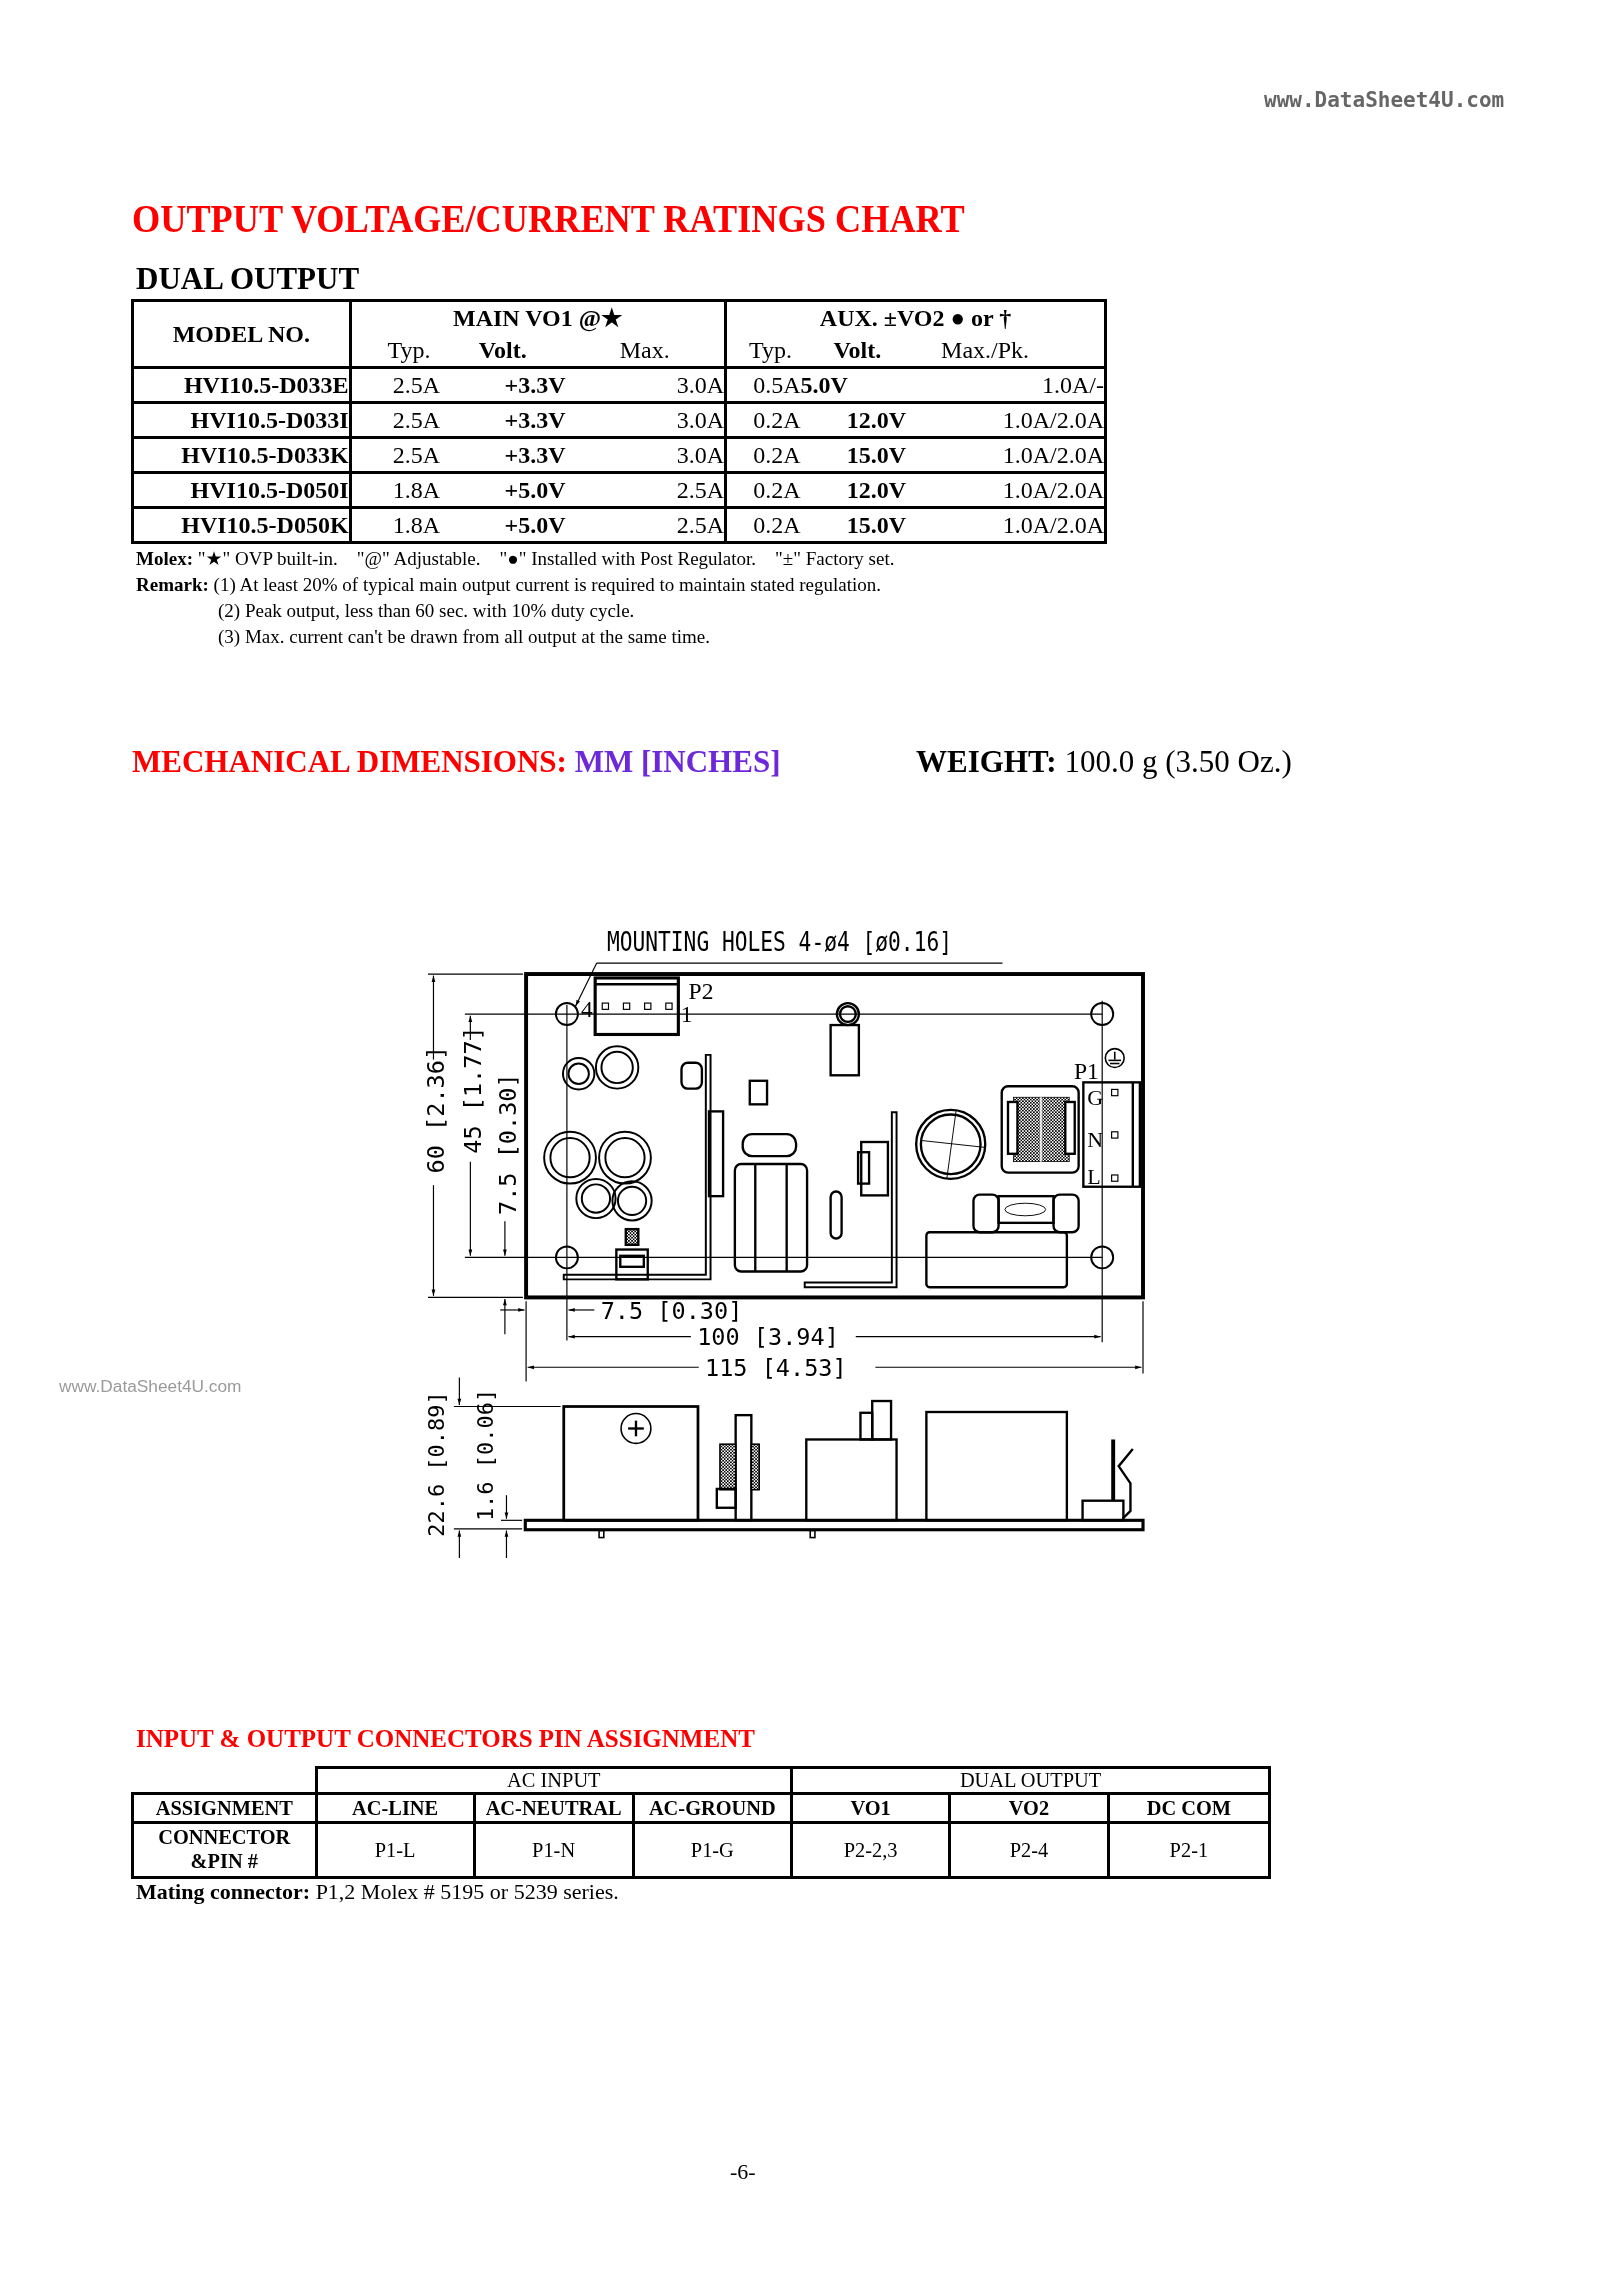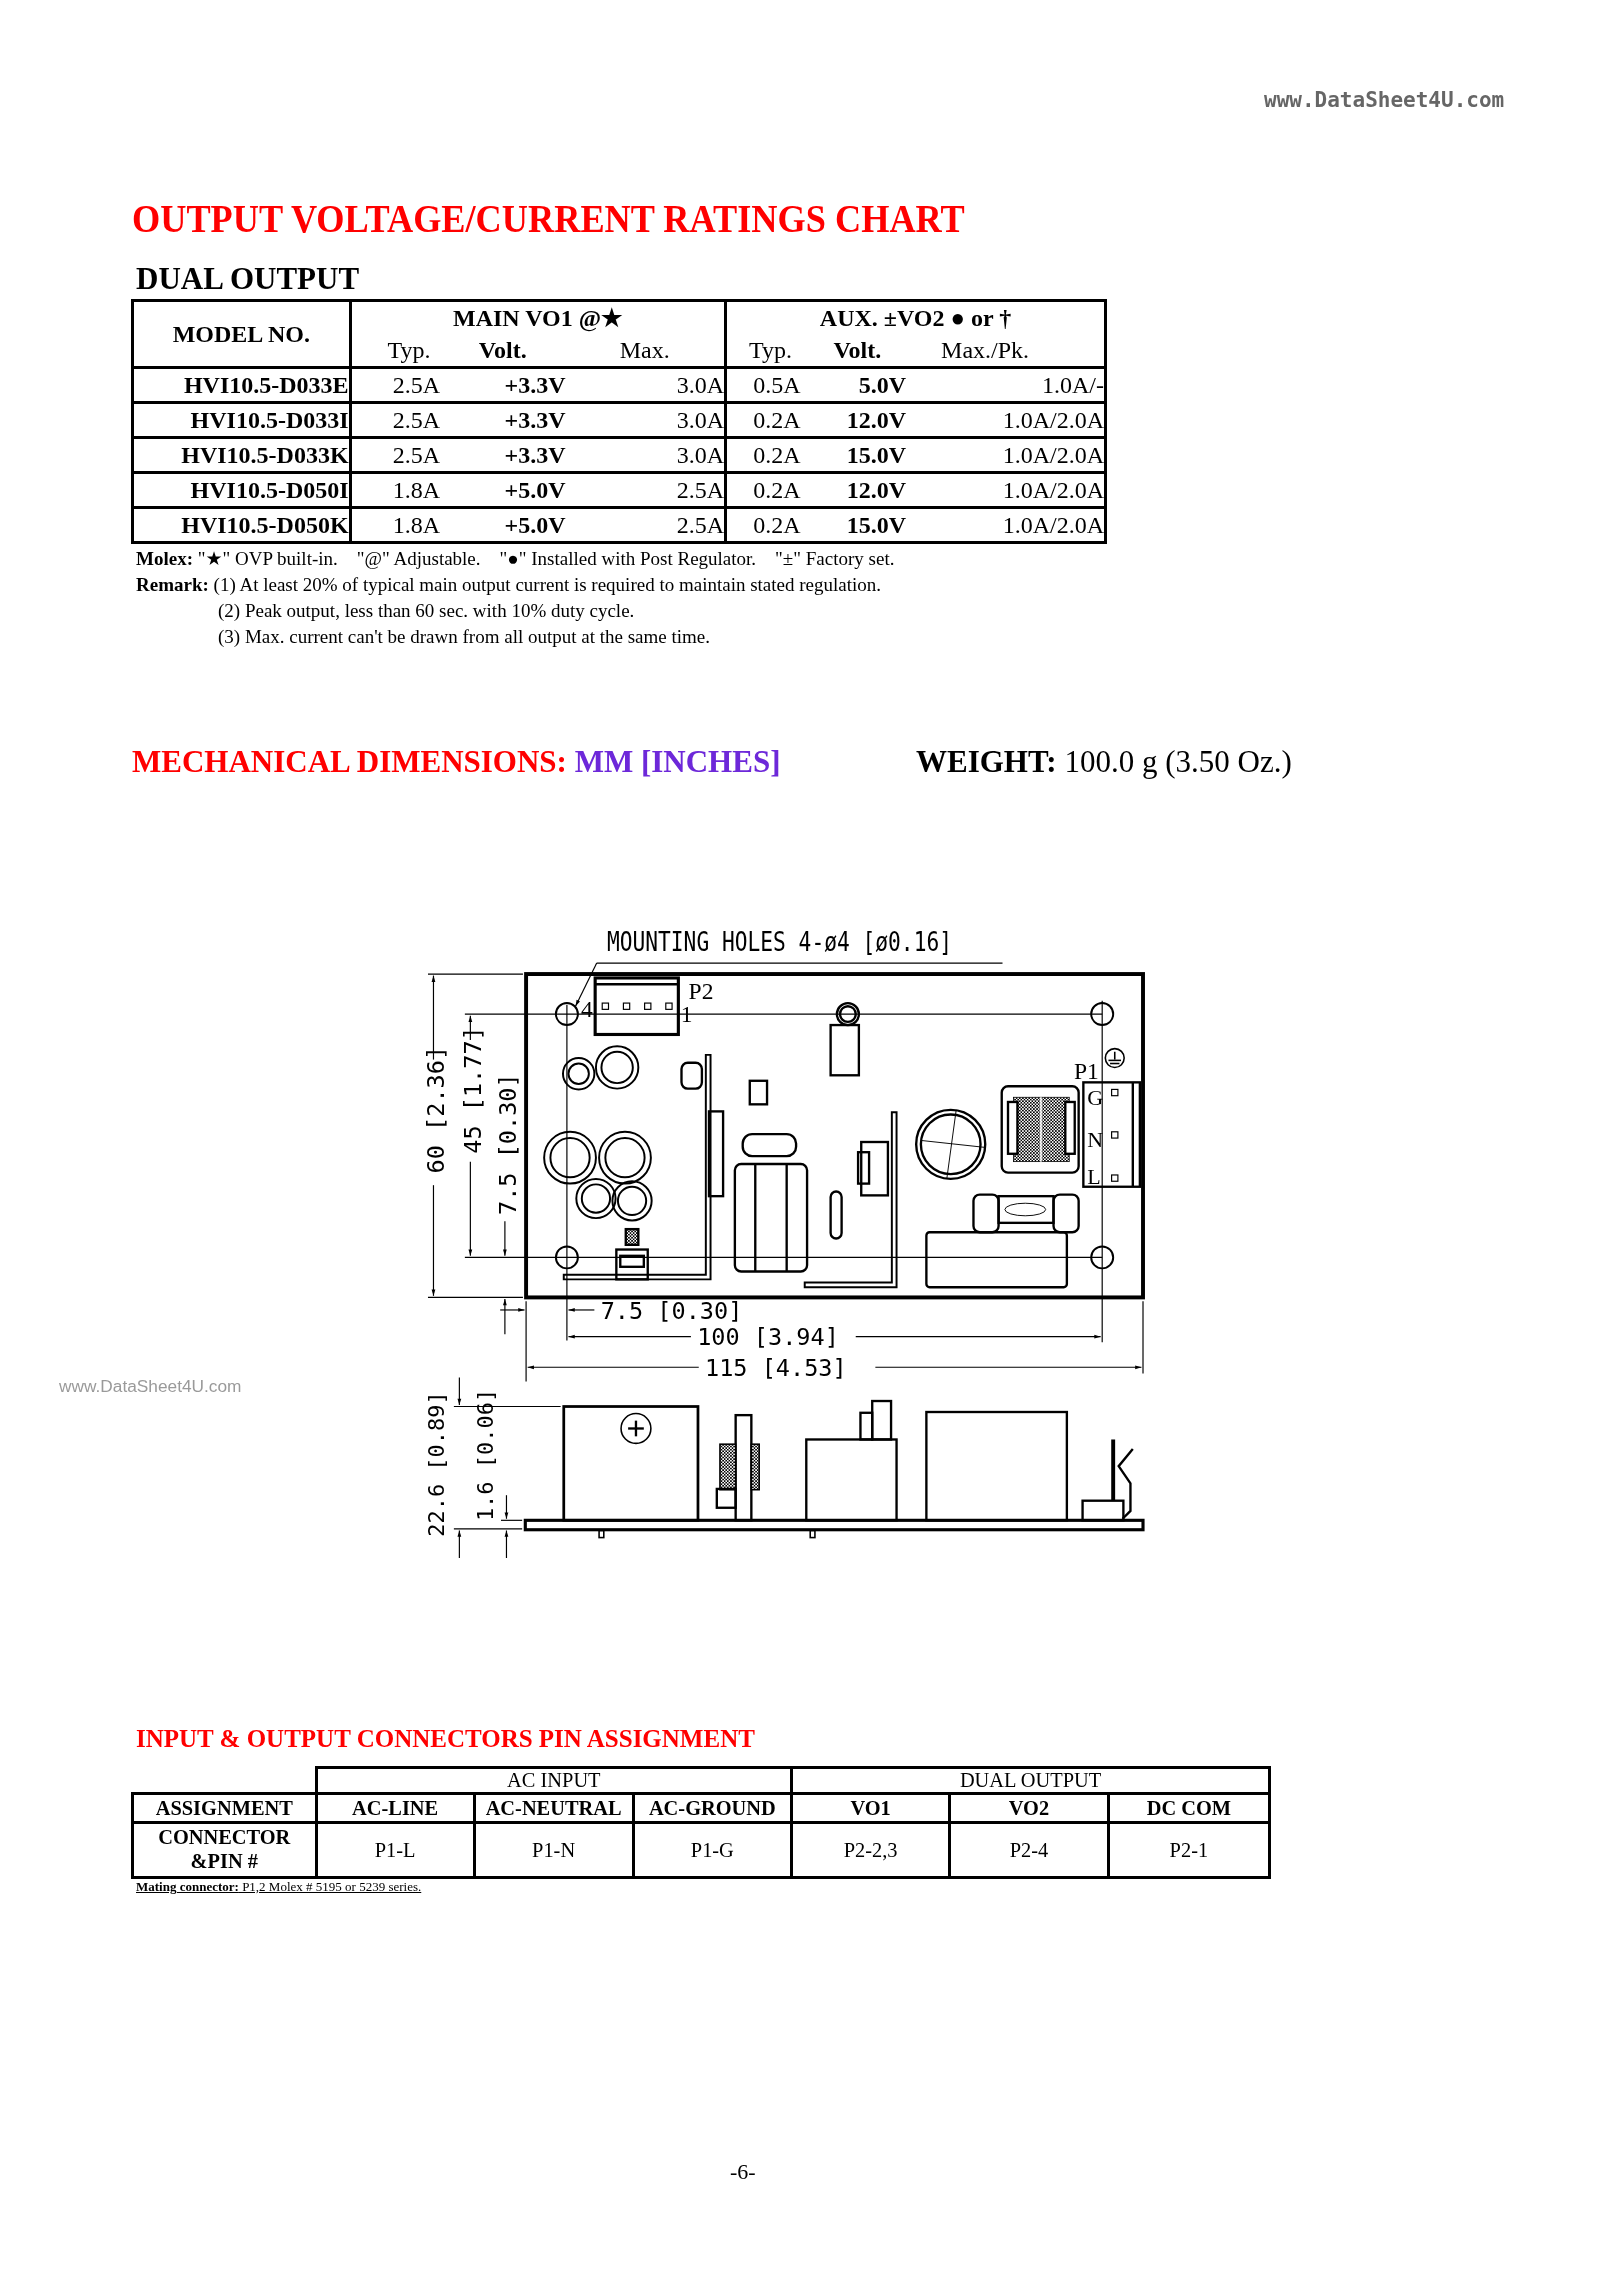--- a/index.html
+++ b/index.html
@@ -34,21 +34,21 @@
   .dtxt { font-family: "DejaVu Sans Mono", monospace; }
 
   .pin-title { left: 136px; top: 1725px; font-size: 25px; white-space: nowrap; }
   table.pins { position: absolute; left: 131px; top: 1766px; width: 1140px; border-collapse: collapse;
                font-size: 20.4px; }
   table.pins td { border: 3.1px solid #000; text-align: center; padding: 0; white-space: nowrap; }
   table.pins td.blank { border: none; border-right: 3.1px solid #000; border-bottom: 3.1px solid #000; }
   table.pins tr.r1 td { height: 23px; }
   table.pins tr.r2 td { height: 26px; font-weight: bold; }
   table.pins tr.r3 td { height: 52px; }
-  .mating { left: 136px; top: 1879px; font-size: 13px; white-space: nowrap; text-decoration: underline; }
+  .mating { left: 136px; top: 1879px; font-size: 22px; white-space: nowrap; }
   .pagenum { left: 730px; top: 2159px; font-size: 22px; }
 </style>
 </head>
 <body>
 
 <div class="abs wm-top">www.DataSheet4U.com</div>
 <div class="abs wm-left">www.DataSheet4U.com</div>
 
 <div class="abs title h-red">OUTPUT VOLTAGE/CURRENT RATINGS CHART</div>
 <div class="abs subtitle">DUAL OUTPUT</div>
@@ -76,21 +76,21 @@
     <td style="padding-left:22px">Typ.</td>
     <td class="bold c">Volt.</td>
     <td style="padding-left:27px">Max./Pk.</td>
   </tr>
   <tr class="body-row">
     <td class="model">HVI10.5-D033E</td>
     <td style="padding-left:36px">2.5A</td>
     <td class="bold c">+3.3V</td>
     <td class="sep c">3.0A</td>
     <td style="padding-left:22px">0.5A</td>
-    <td class="bold" style="text-align:right;padding-right:7.9px">5.0V</td>
+    <td class="bold" style="text-align:left;padding-right:7.9px">5.0V</td>
     <td style="padding-left:14px">1.0A/-</td>
   </tr>
   <tr class="body-row">
     <td class="model">HVI10.5-D033I</td>
     <td style="padding-left:36px">2.5A</td>
     <td class="bold c">+3.3V</td>
     <td class="sep c">3.0A</td>
     <td style="padding-left:22px">0.2A</td>
     <td class="bold" style="text-align:right;padding-right:7.9px">12.0V</td>
     <td style="padding-left:14px">1.0A/2.0A</td>

